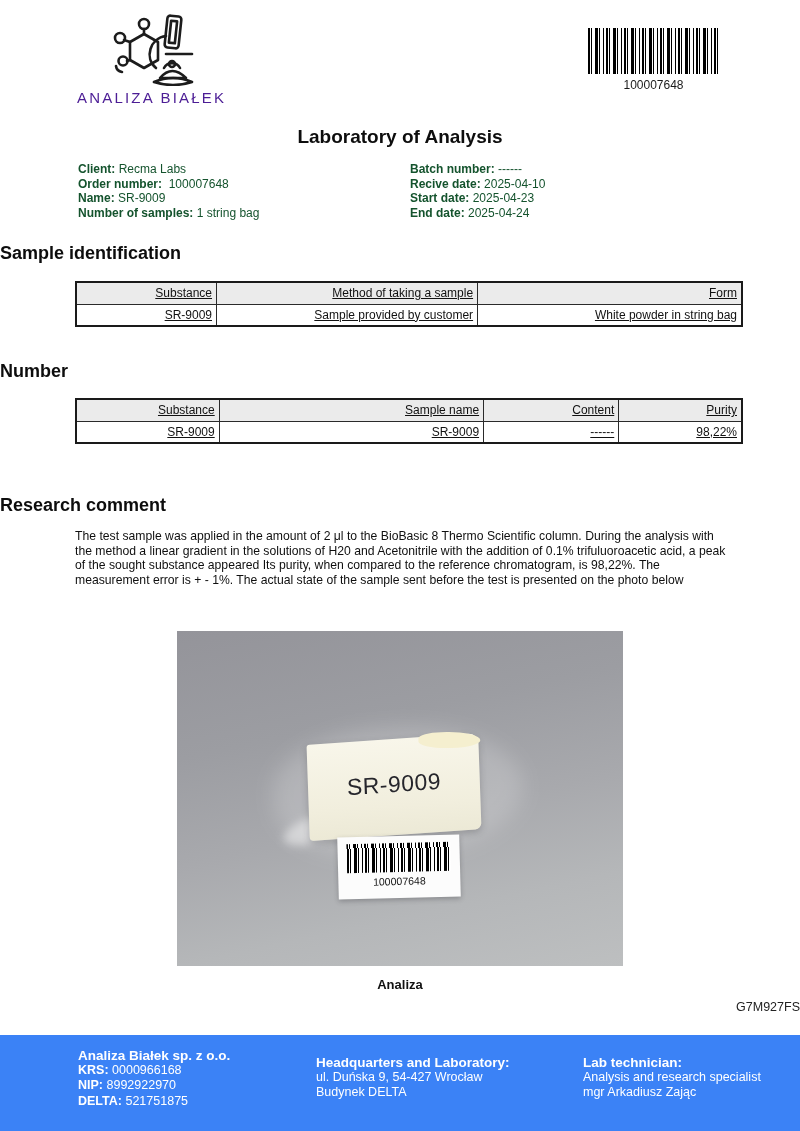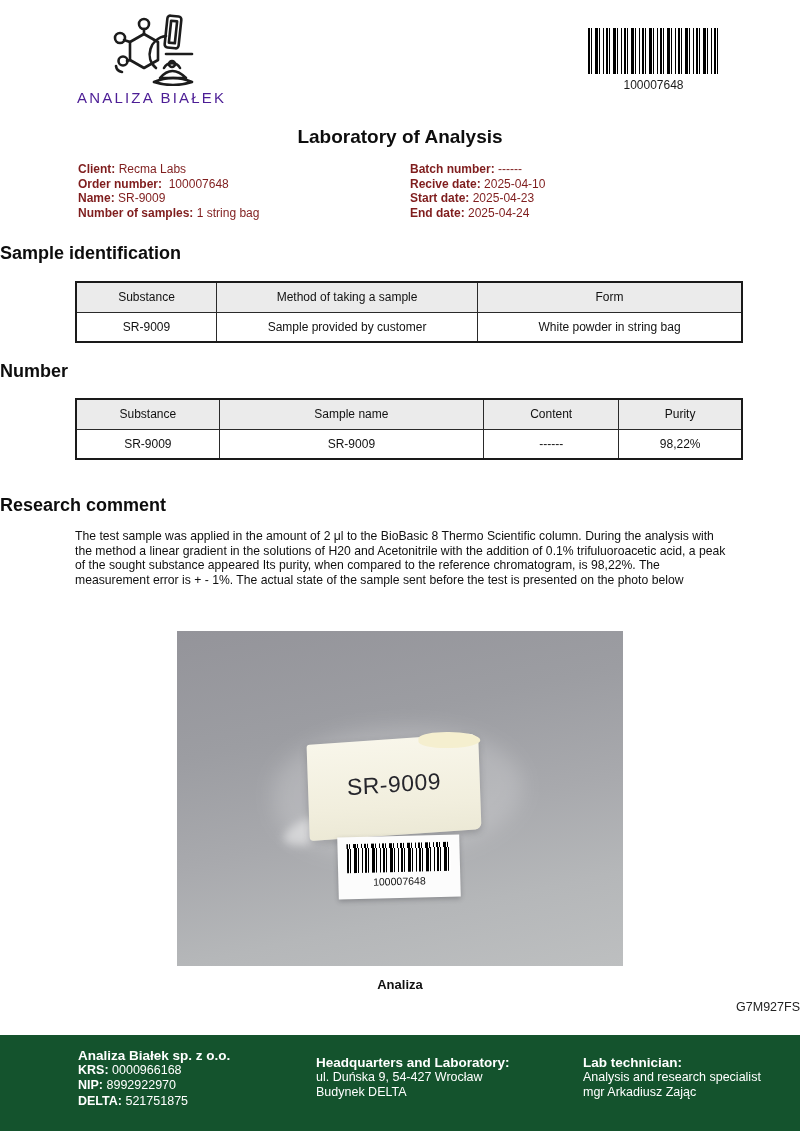--- a/index.html
+++ b/index.html
@@ -21,30 +21,30 @@
   .barcode-top-num { position: absolute; left: 588px; top: 78px; width: 131px;
                      text-align: center; font-size: 12px; color: #1a1a1a; }
 
   
   .h-main { position: absolute; left: 0; top: 126px; width: 100%; text-align: center;
             font-size: 19px; font-weight: 700; color: #0d0d0d; }
   .h-section { position: absolute; left: 0; width: 100%; text-align: left;
                font-size: 18px; font-weight: 700; color: #0d0d0d; }
 
   
-  .info { position: absolute; top: 162px; font-size: 12px; line-height: 14.6px; color: #7f1d1d; }
+  .info { position: absolute; top: 162px; font-size: 12px; line-height: 14.6px; color: #14532d; }
   .info-left  { left: 78px; }
   .info-right { left: 410px; }
   .info .b { font-weight: 700; }
 
   
   .doc-table { position: absolute; left: 75px; width: 668px; border-collapse: collapse;
                font-size: 12px; color: #111; table-layout: fixed; }
-  .doc-table th, .doc-table td { border: 1px solid #2a2a2a; text-align: center;
-               height: 30px; font-weight: 400; padding: 0 4px; }
+  .doc-table th, .doc-table td { border: 1px solid #2a2a2a; text-align: right;
+               height: 22px; font-weight: 400; padding: 0 4px; text-decoration: underline; }
   .doc-table { border: 2px solid #1a1a1a; }
   .doc-table thead th { background: #ebebeb; }
 
   
   .comment { position: absolute; left: 75px; top: 529px; width: 658px;
              font-size: 12.2px; line-height: 14.7px; color: #0f0f0f; }
 
   
   .photo { position: absolute; left: 177px; top: 631px; width: 446px; height: 335px;
            background: linear-gradient(168deg, #94949a 0%, #9c9da2 30%, #a8a9ad 55%, #b5b7b9 78%, #bdbfc0 100%);
@@ -195,21 +195,21 @@
     </div>
     <div class="photo-label">
       <div class="barcode barcode-photo"></div>
       <div class="photo-label-num">100007648</div>
     </div>
   </div>
 
   <div class="password-label">Analiza</div>
   <div class="password-value">G7M927FS</div>
 
-  <div class="footer" style="background:#14532d">
+  <div class="footer" style="background:#3b82f6">
     <div class="col col1">
       <div class="title">Analiza Białek sp. z o.o.</div>
       <div><span class="b">KRS:</span> <span>0000966168</span></div>
       <div><span class="b">NIP:</span> <span>8992922970</span></div>
       <div><span class="b">DELTA:</span> <span>521751875</span></div>
     </div>
     <div class="col col2">
       <div class="title">Headquarters and Laboratory:</div>
       <div>ul. Duńska 9, 54-427 Wrocław</div>
       <div>Budynek DELTA</div>

